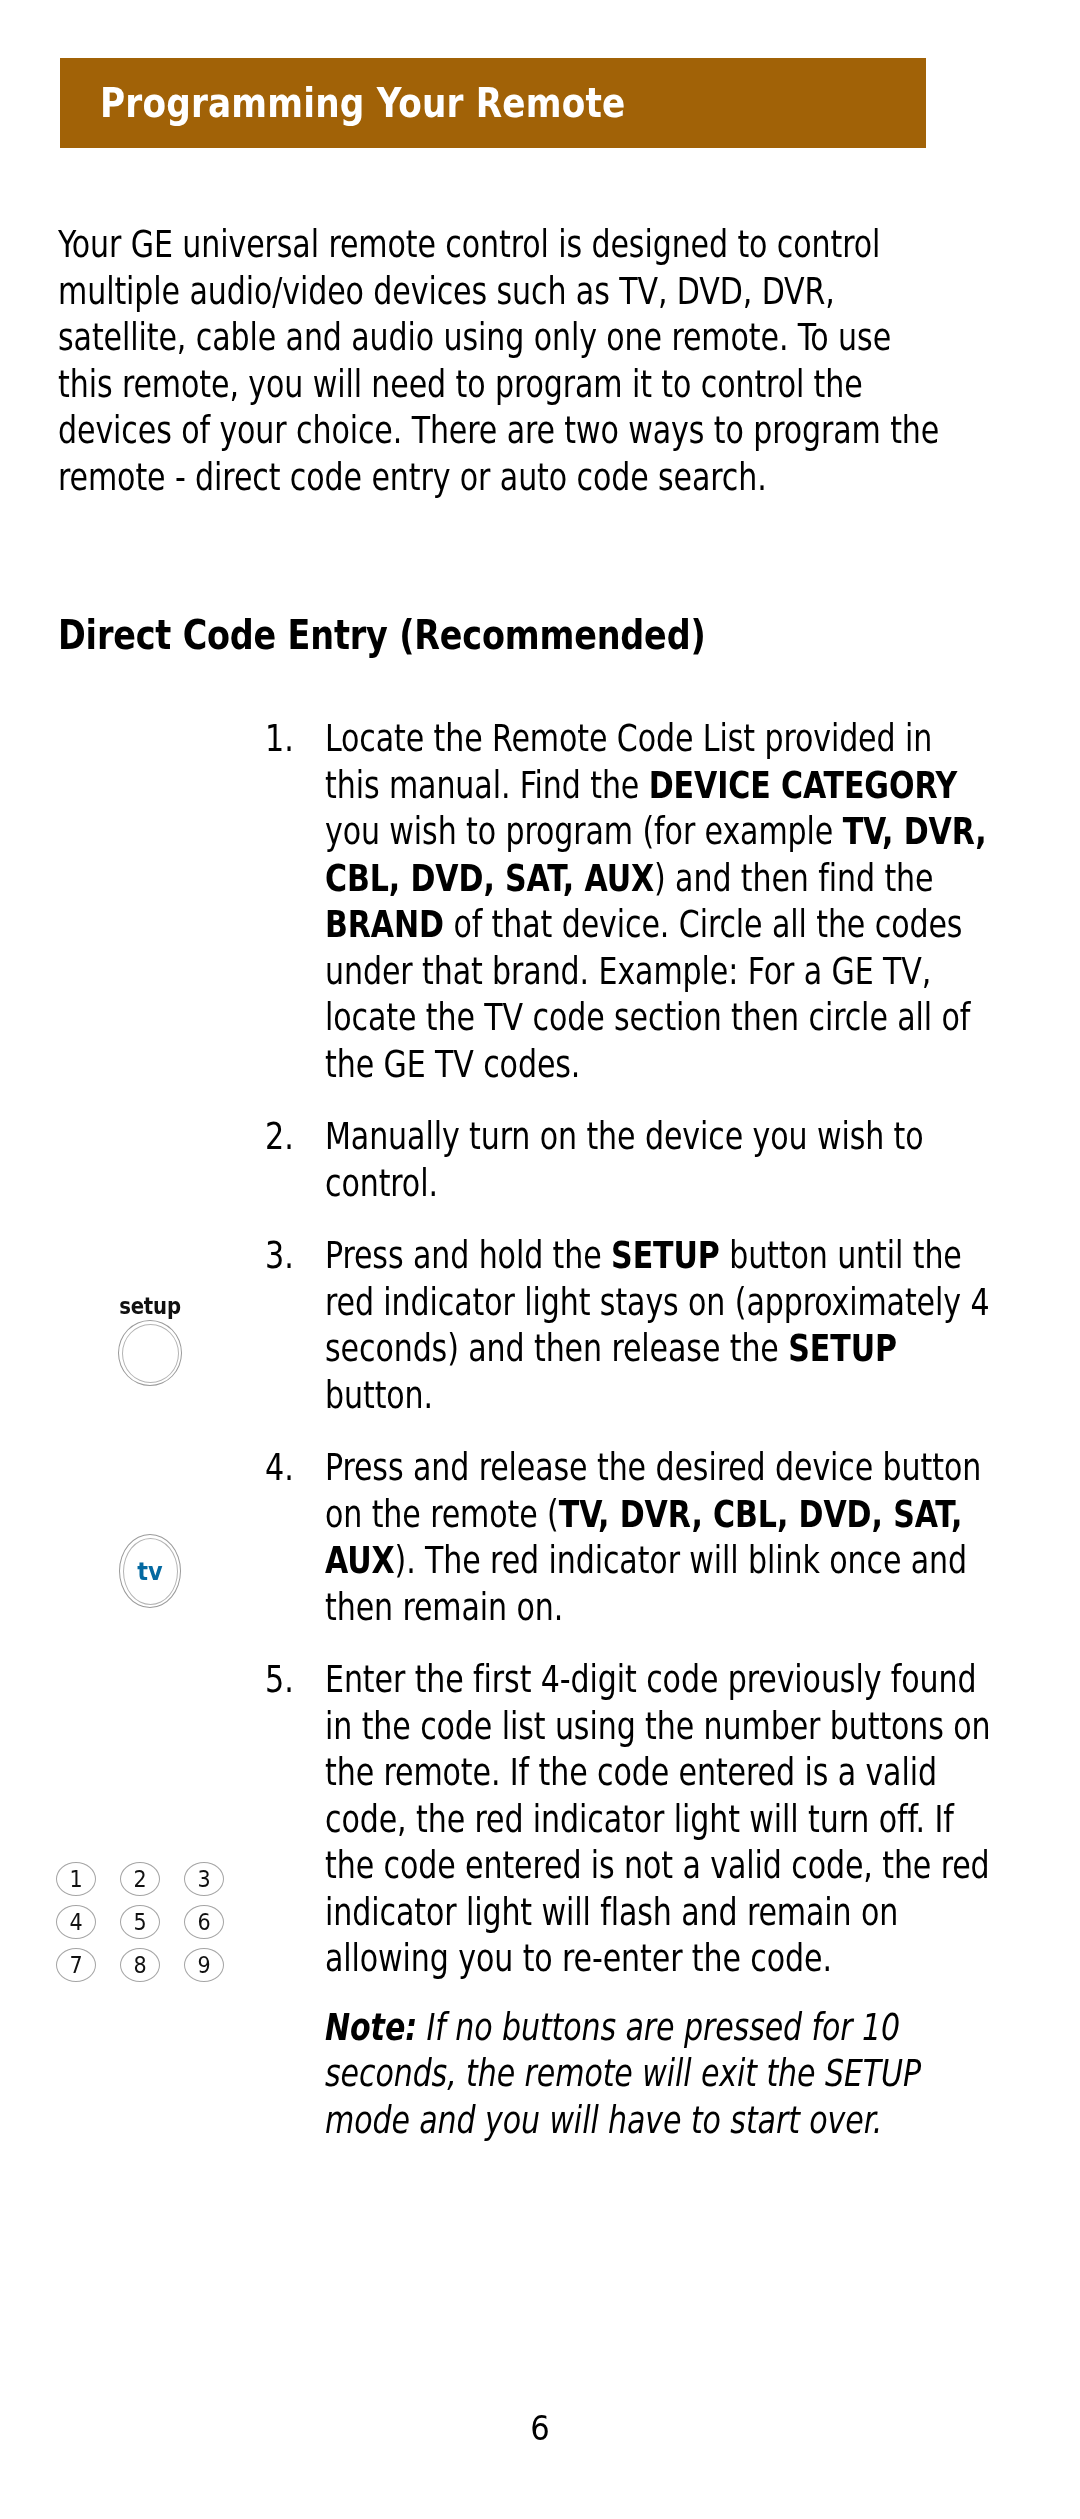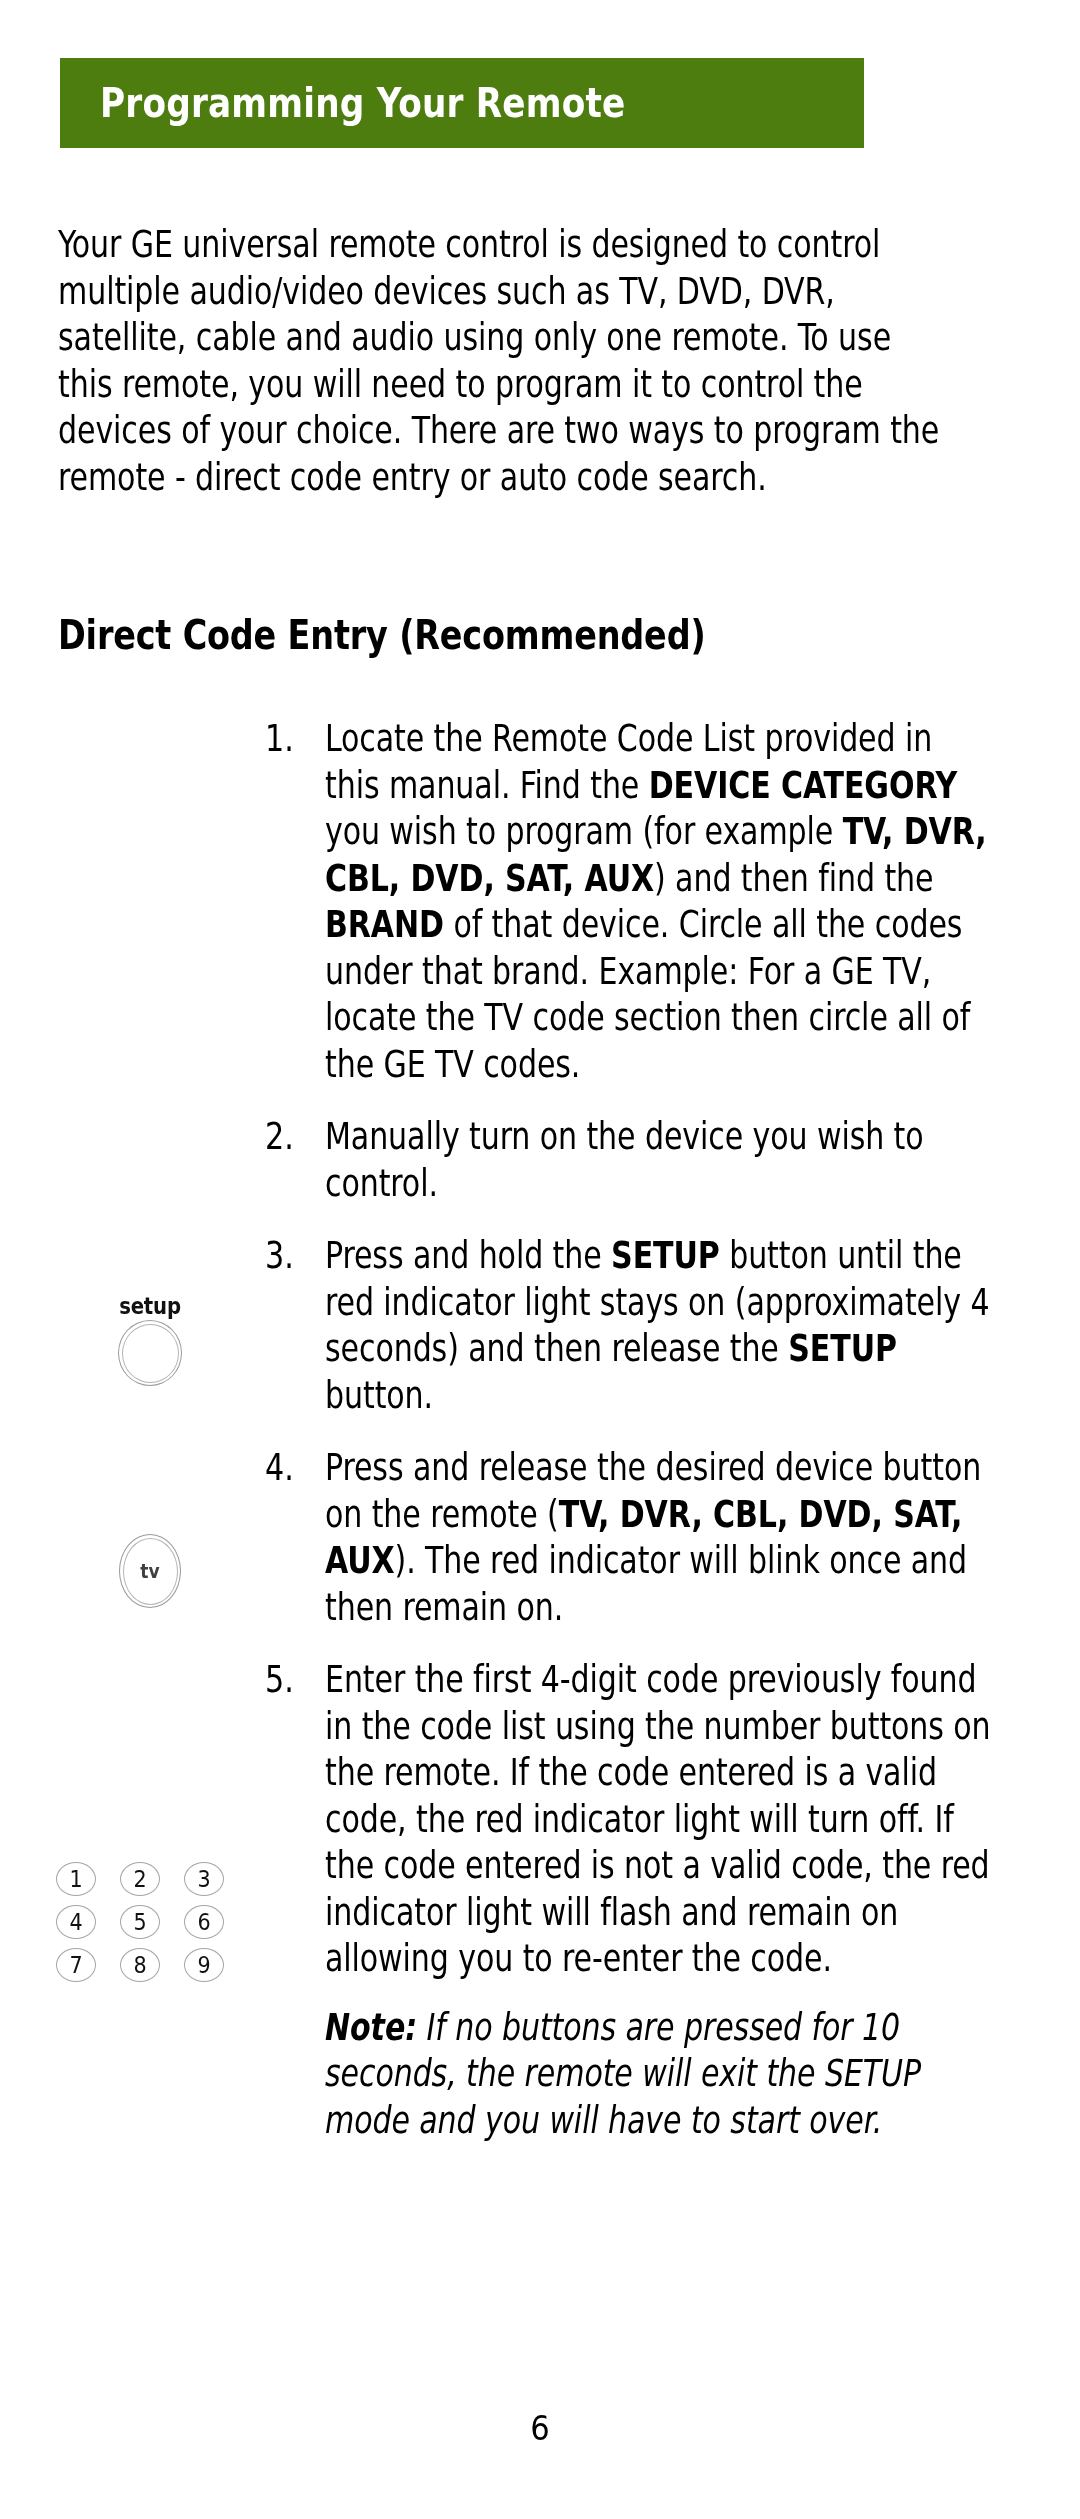--- a/index.html
+++ b/index.html
@@ -20,23 +20,23 @@
     width: 1080px;
     height: 2519px;
     box-sizing: border-box;
   }
 
   
   .banner {
     position: absolute;
     left: 60px;
     top: 58px;
-    width: 804px;
+    width: 866px;
     height: 90px;
-    background: #4d7c0f;
+    background: #a16207;
     display: flex;
     align-items: center;
   }
   .banner-title {
     color: #ffffff;
     font-size: 41px;
     font-weight: bold;
     letter-spacing: 0.2px;
     margin-left: 40px;
     font-stretch: condensed;
@@ -168,23 +168,23 @@
   }
   .btn-tv .ring-label {
     position: absolute;
     left: 0;
     top: 0;
     width: 100%;
     height: 100%;
     display: flex;
     align-items: center;
     justify-content: center;
-    font-size: 19px;
-    font-weight: bold;
-    color: #404040;
+    font-size: 25px;
+    font-weight: bold;
+    color: #0369a1;
     z-index: 2;
   }
 
   
   .keypad {
     position: absolute;
     left: 56px;
     top: 1862px;
     width: 190px;
   }

